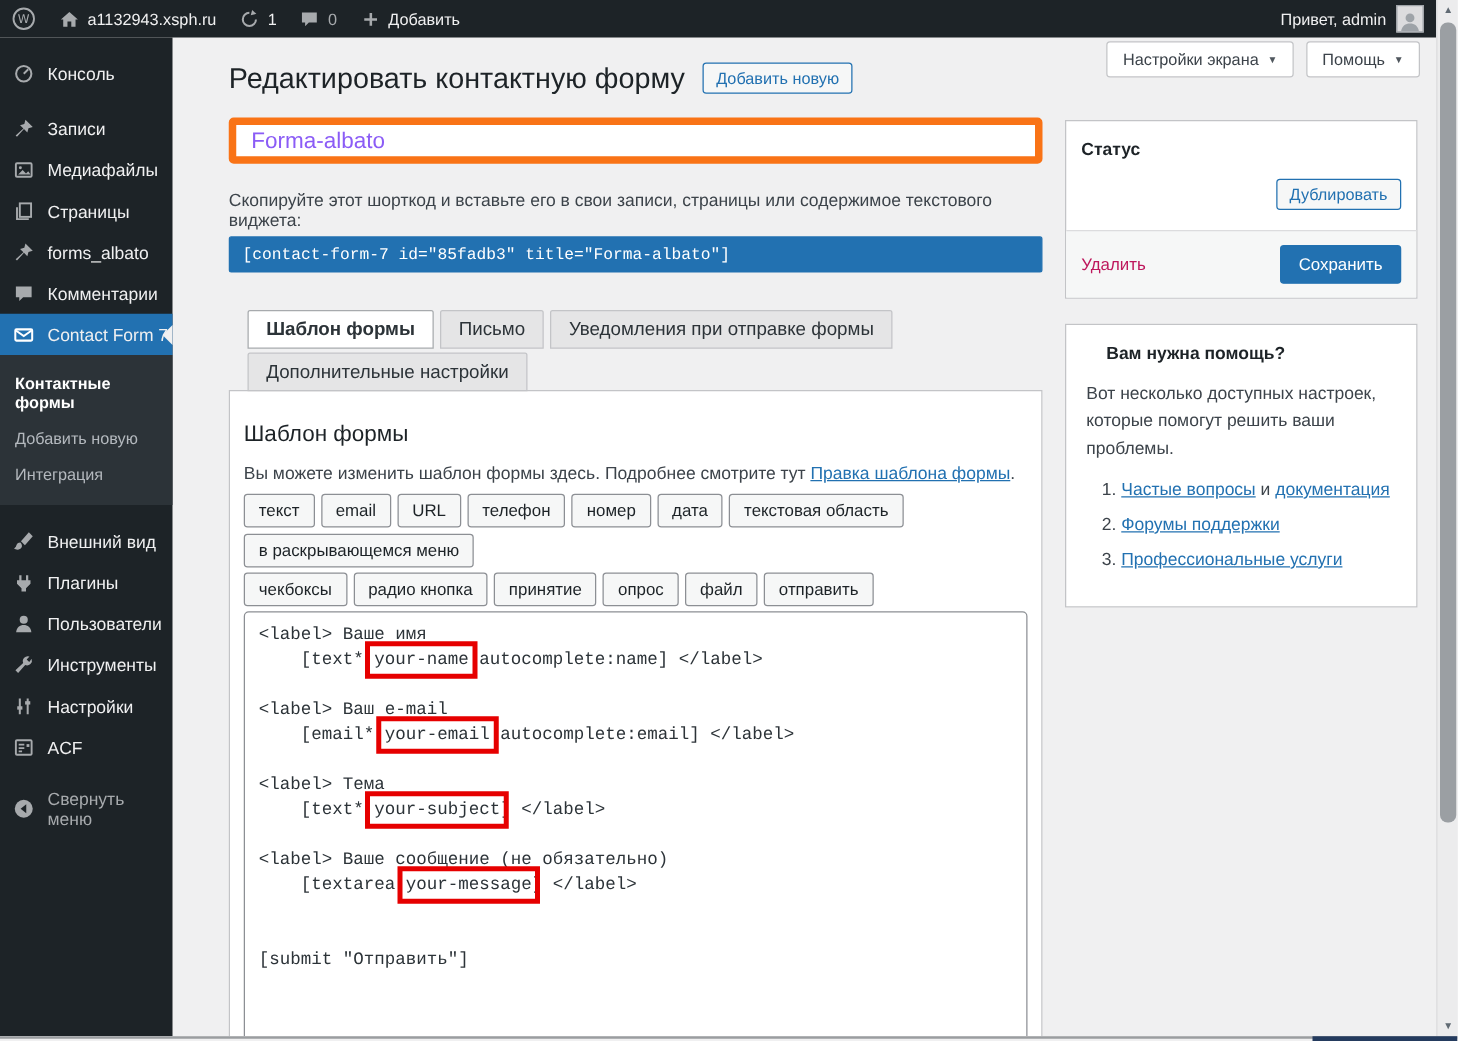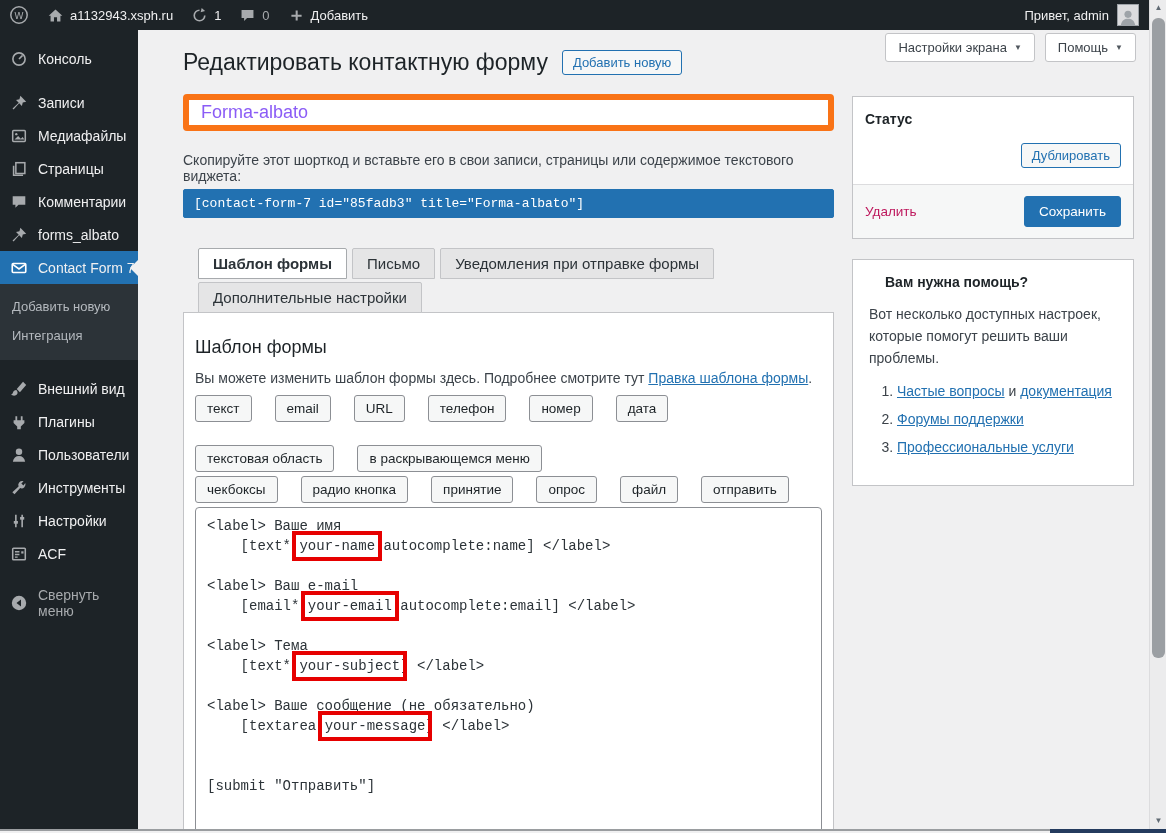--- a/index.html
+++ b/index.html
@@ -59,21 +59,21 @@
   .tabs-row.first { margin-top:30px; }
   .tab { font-size:15px; color:#2c3338; background:#e5e5e6; border:1px solid #c3c4c7; border-radius:2px 2px 0 0;
     padding:6px 14px; cursor:pointer; white-space:nowrap; }
   .tab.active { background:#fff; font-weight:bold; border-color:#a7aaad; }
   .tabs-row.second { margin-top:3px; margin-bottom:-1px; position:relative; z-index:2; }
 
   .main-panel { background:#fff; border:1px solid #c3c4c7; height:537px; padding:0 11px; overflow:hidden; position:relative; z-index:1; }
   .panel-h2 { margin-top:24px; font-size:18px; font-weight:400; color:#1d2327; }
   .panel-desc { margin-top:12px; font-size:14px; color:#3c434a; }
   a.link { color:#2271b1; text-decoration:underline; cursor:pointer; }
-  .tag-row { margin-top:9px; display:flex; flex-wrap:wrap; gap:23px; }
+  .tag-row { margin-top:9px; display:flex; flex-wrap:wrap; gap:5px; }
   .tag-row + .tag-row { margin-top:4px; }
   .tag-btn { font-family:inherit; font-size:13.5px; color:#1d2327; background:#f6f7f7; border:1px solid #8c8f94;
     border-radius:3px; padding:5px 11px; cursor:pointer; }
 
   .editor { margin-top:4px; height:380px; border:1px solid #8c8f94; border-radius:4px; background:#fff;
     padding:8px 11px; font-family:"Liberation Mono", monospace; font-size:14px; color:#2c3338; cursor:text; overflow:hidden; }
   .code-line { white-space:pre; height:20px; line-height:20px; }
   .red-box { outline:4px solid #e60000; outline-offset:3px; }
 
   
@@ -195,44 +195,45 @@
           <svg width="18" height="18" viewBox="0 0 20 20">
             <rect x="6.5" y="3" width="10" height="12" fill="none" stroke="currentColor" stroke-width="1.7"></rect>
             <path d="M4 6.5V17h10.5" fill="none" stroke="currentColor" stroke-width="1.7"></path>
           </svg>
         </span>
       <span>Страницы</span>
     </li>
     <li class="menu-item">
       <span class="mi">
           <svg width="18" height="18" viewBox="0 0 20 20">
+            <path d="M11.5 2l6.5 6.5-3.8 1-1 3.8-3-3-6.2 6.9-1.2-1.2 6.9-6.2-3-3 3.8-1z" fill="currentColor"></path>
+          </svg>
+        </span>
+      <span>forms_albato</span>
+    </li>
+    <li class="menu-item">
+      <span class="mi">
+          <svg width="18" height="18" viewBox="0 0 20 20">
             <path d="M3 3.5h14V13H9.5L6 16.5V13H3z" fill="currentColor"></path>
           </svg>
         </span>
       <span>Комментарии</span>
-    </li>
-    <li class="menu-item">
-      <span class="mi">
-          <svg width="18" height="18" viewBox="0 0 20 20">
-            <path d="M11.5 2l6.5 6.5-3.8 1-1 3.8-3-3-6.2 6.9-1.2-1.2 6.9-6.2-3-3 3.8-1z" fill="currentColor"></path>
-          </svg>
-        </span>
-      <span>forms_albato</span>
     </li>
     <li class="menu-item active">
       <span class="mi">
           <svg width="18" height="18" viewBox="0 0 20 20">
             <rect x="2.5" y="5" width="15" height="10" rx="1" fill="none" stroke="currentColor" stroke-width="1.8"></rect>
             <path d="M3 6l7 5 7-5" fill="none" stroke="currentColor" stroke-width="1.8"></path>
           </svg>
         </span>
       <span>Contact Form 7</span>
     </li>
   </ul>
   <ul class="submenu">
+    <li class="current">Контактные формы</li>
     <li>Добавить новую</li>
     <li>Интеграция</li>
   </ul>
   <ul class="menu lower">
     <li class="menu-item">
       <span class="mi">
           <svg width="18" height="18" viewBox="0 0 20 20">
             <path d="M14.5 2L18 5.5l-7 8-3.5-3.5z" fill="currentColor"></path>
             <path d="M7 11c-2 0-3.2 1-3.7 3-.3 1.2-1 1.9-2.1 2.2 1.6 1.6 5.3 2 6.8-.6.8-1.4.5-3.1-1-4.6z" fill="currentColor"></path>
           </svg>

